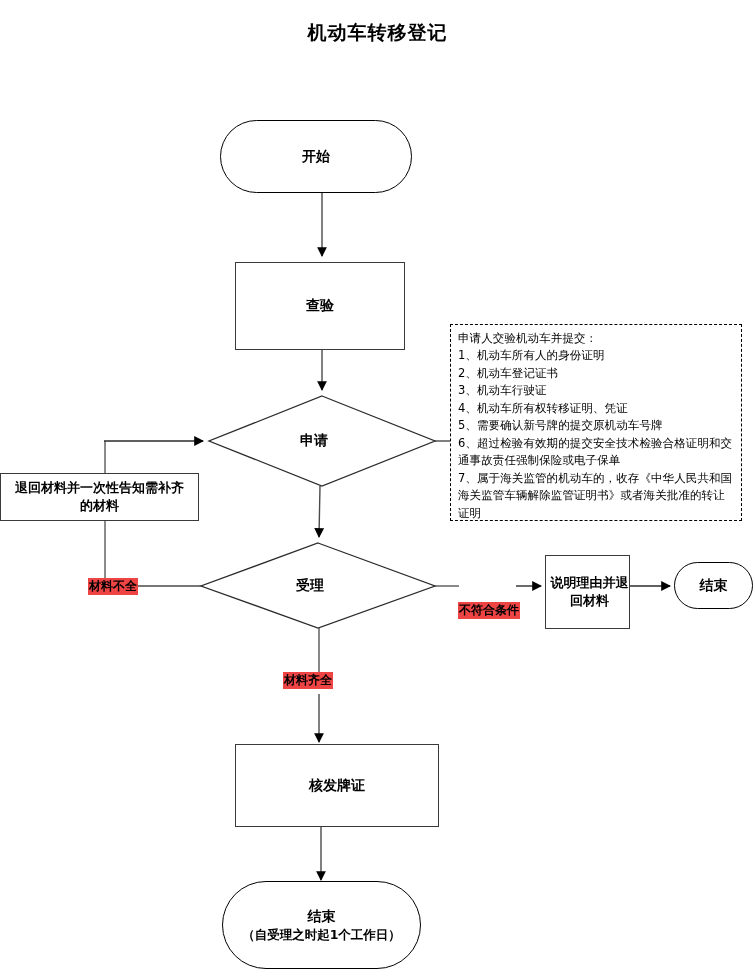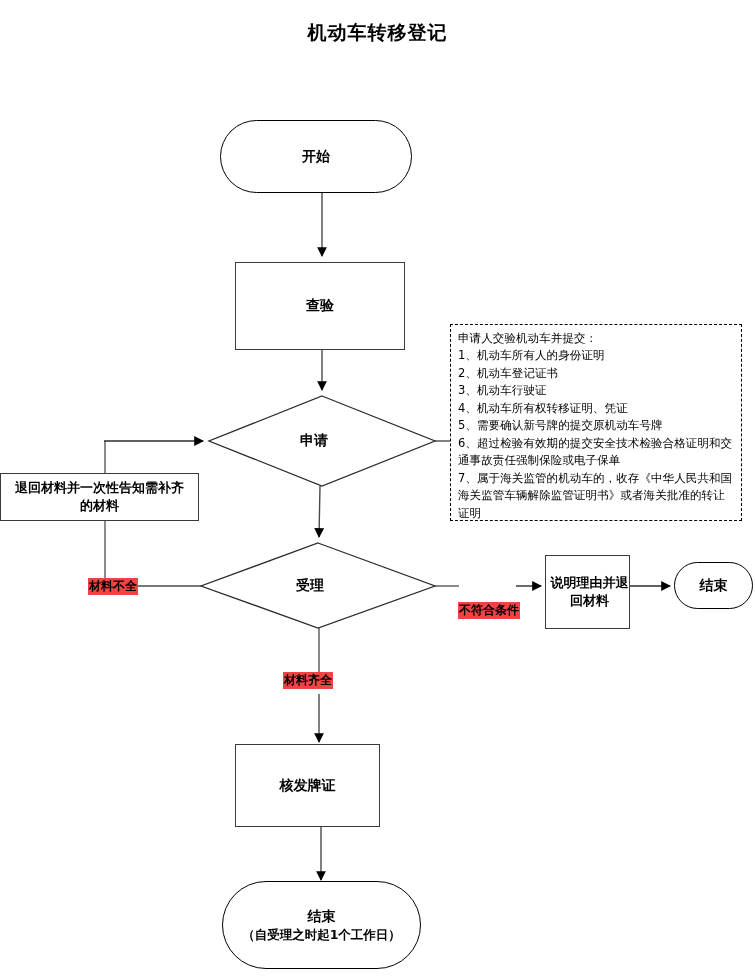--- a/index.html
+++ b/index.html
@@ -155,21 +155,21 @@
   </div>
 
   <div class="node process" style="left:545px; top:555px; width:85px; height:74px; justify-content:flex-start; padding-left:4px;">
     <span class="boxtext">说明理由并退回材料</span>
   </div>
 
   <div class="node terminator" style="left:674px; top:562px; width:79px; height:47px; border-radius:24px;">
     <span>结束</span>
   </div>
 
-  <div class="node process" style="left:235px; top:744px; width:145px; height:83px;">
+  <div class="node process" style="left:235px; top:744px; width:204px; height:83px;">
     <span>核发牌证</span>
   </div>
 
   <div class="node terminator" style="left:222px; top:881px; width:199px; height:88px; border-radius:48px;">
     <span>结束</span>
     <span class="sub">（自受理之时起1个工作日）</span>
   </div>
 
   <div class="edge-label" style="left:88px; top:578px;">材料不全</div>
   <div class="edge-label" style="left:458px; top:578px;margin-top:24px;">不符合条件</div>

